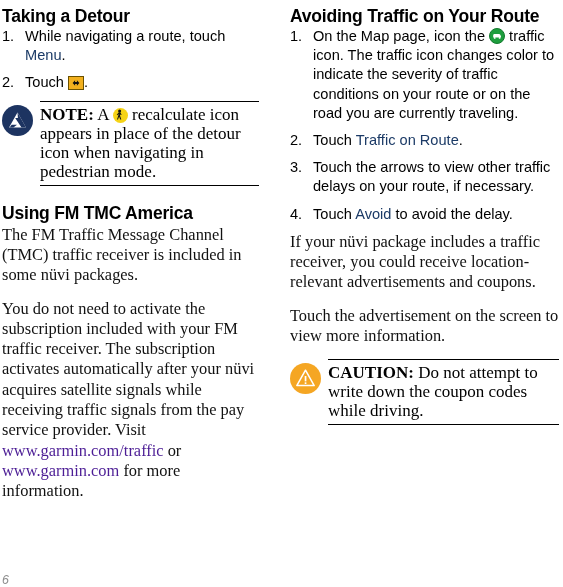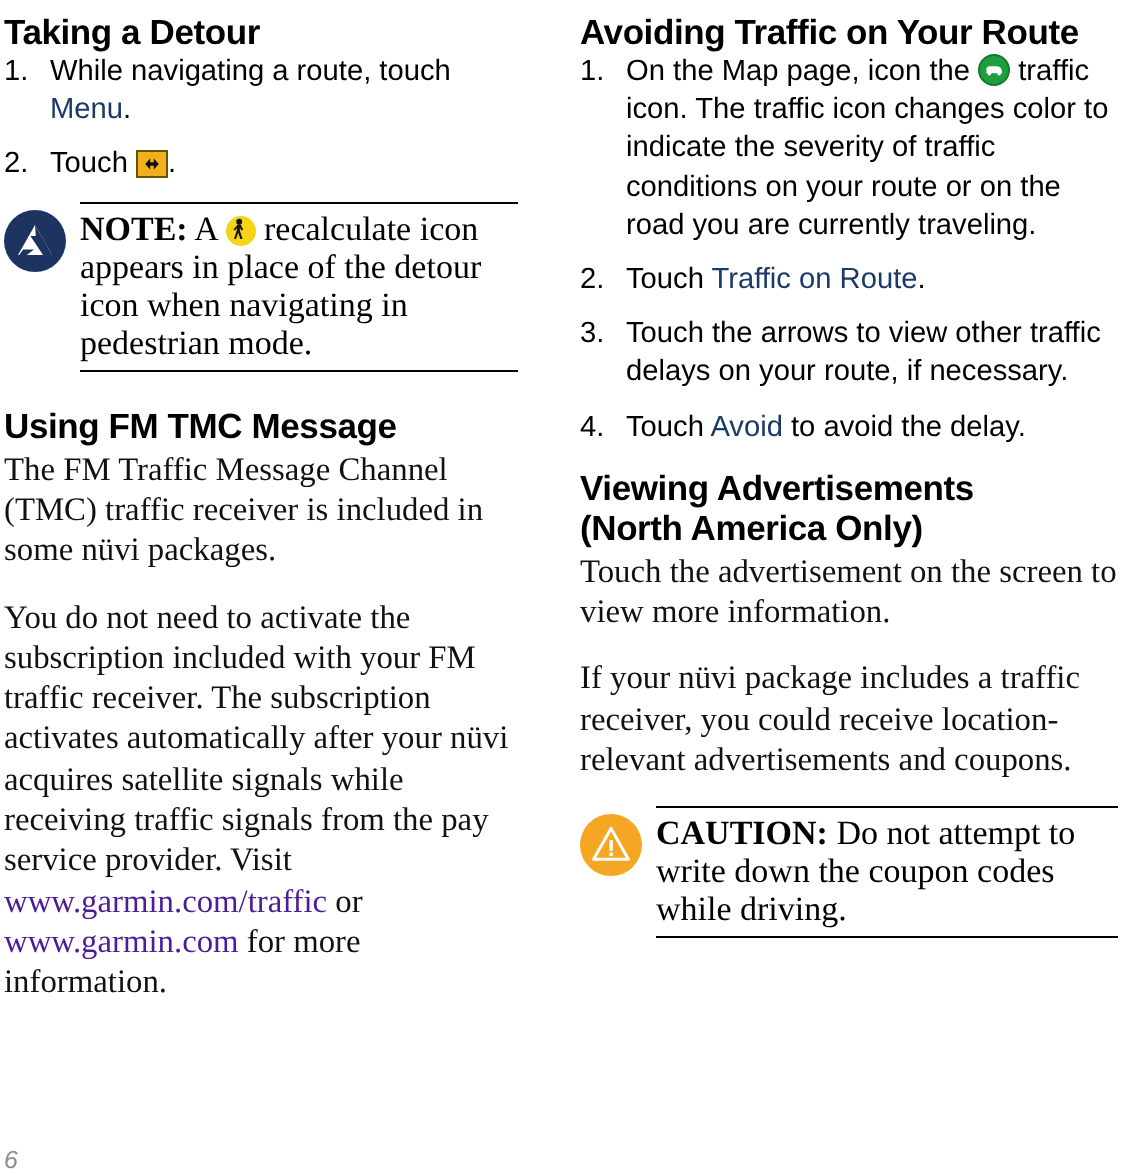--- a/index.html
+++ b/index.html
@@ -213,21 +213,21 @@
           </div>
         </div>
         <div class="callout-body">
           <span class="callout-label">NOTE:</span><span> A </span><span class="icon-ped"><svg width="13" height="13" viewBox="0 0 13 13">
                 <circle cx="6.6" cy="2.9" r="1.5" fill="#111"></circle>
                 <path d="M5.9 4.3 L7.3 4.3 L8.6 6.7 L7.7 7.2 L6.9 5.8 L6.9 7.3 L8.3 11.5 L7.2 11.5 L6.1 8.4 L5.0 11.5 L4.0 11.5 L5.4 7.3 L5.4 5.8 L4.6 7.2 L3.7 6.7 Z" fill="#111"></path>
               </svg></span><span> recalculate icon appears in place of the detour icon when navigating in pedestrian mode.</span>
         </div>
       </div>
 
-      <h2 class="heading heading-sub" style="margin-top:17px;">Using FM TMC Message</h2>
+      <h2 class="heading heading-sub" style="margin-top:17px;">Using FM TMC America</h2>
 
       <p class="body">The FM Traffic Message Channel (TMC) traffic receiver is included in some nüvi packages.</p>
 
       <p class="body"><span>You do not need to activate the subscription included with your FM traffic receiver. The subscription activates automatically after your nüvi acquires satellite signals while receiving traffic signals from the pay service provider. Visit </span><span class="link">www.garmin.com/traffic</span><span> or </span><span class="link">www.garmin.com</span><span> for more information.</span></p>
     </div>
 
     <div class="col col-right">
 
       <h2 class="heading">Avoiding Traffic on Your Route</h2>
 
@@ -247,25 +247,24 @@
         <li>
           <span class="num">3.</span>
           <span class="txt">Touch the arrows to view other traffic delays on your route, if necessary.</span>
         </li>
         <li>
           <span class="num">4.</span>
           <span class="txt"><span>Touch </span><span class="bluebold">Avoid</span><span> to avoid the delay.</span></span>
         </li>
       </ol>
 
-      <h2 class="heading" style="margin-top:10px;"><span>Viewing Advertisements</span><br><span>(North America Only)</span></h2>
+
+      <p class="body">If your nüvi package includes a traffic receiver, you could receive location-relevant advertisements and coupons.</p>
 
       <p class="body">Touch the advertisement on the screen to view more information.</p>
-
-      <p class="body">If your nüvi package includes a traffic receiver, you could receive location-relevant advertisements and coupons.</p>
 
       <div class="callout">
         <div class="icon-wrap">
           <div class="caution-logo">
             <svg width="31" height="31" viewBox="0 0 31 31">
               <path d="M15.5 7.2 L24.2 22.6 L6.8 22.6 Z" fill="none" stroke="#ffffff" stroke-width="1.5" stroke-linejoin="round"></path>
               <rect x="14.7" y="13.0" width="1.7" height="5.4" fill="#ffffff"></rect>
               <rect x="14.7" y="19.3" width="1.7" height="1.7" fill="#ffffff"></rect>
             </svg>
           </div>

